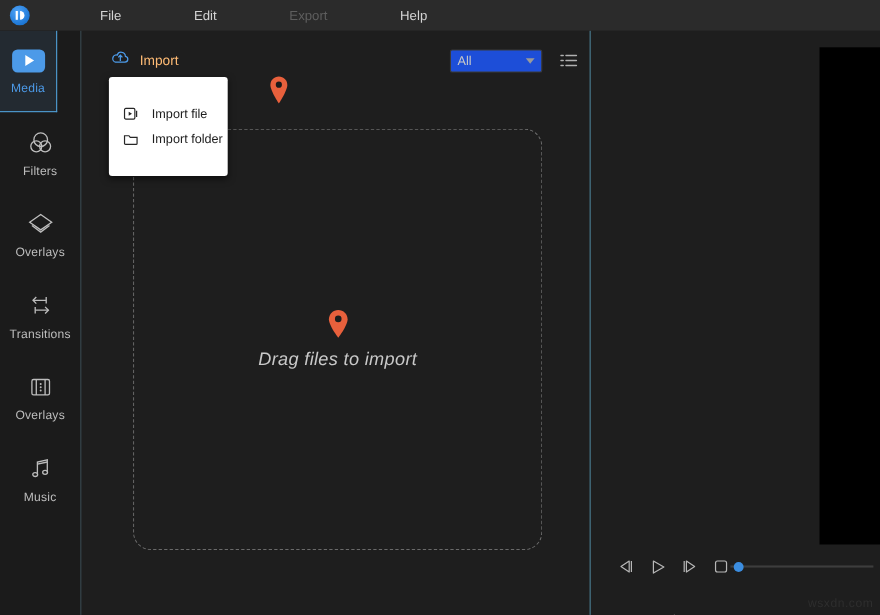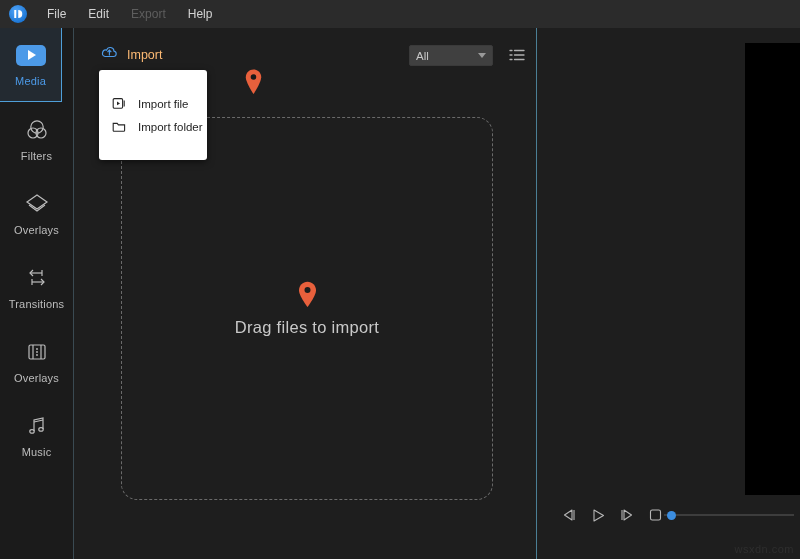--- a/index.html
+++ b/index.html
@@ -20,20 +20,21 @@
   }
 
   
   #menubar {
     position: absolute;
     left: 0; top: 0;
     width: 800px; height: 28px;
     background: #2b2b2b;
     display: flex;
     align-items: center;
+    gap: 44px;
   }
   #logo {
     width: 18px; height: 18px;
     margin-left: 9px;
     border-radius: 50%;
     background: radial-gradient(circle at 38% 32%, #4fa3f7 0%, #1e78d6 70%, #1768c0 100%);
     position: relative;
     flex: 0 0 auto;
   }
   #logo .bars {
@@ -75,21 +76,21 @@
     color: #bdbdbd;
     font-size: 11px;
     cursor: default;
   }
   .side-item .si-label { letter-spacing: .2px; }
   .side-item.active {
     background: #232a31;
     color: #4c9ae8;
     border-right: 1px solid #4f9fd8;
     border-bottom: 1px solid #4f9fd8;
-    width: 62px;
+    width: 52px;
   }
   .side-icon { width: 30px; height: 26px; display:flex; align-items:center; justify-content:center; }
   .side-icon svg { display: block; }
 
   .media-badge {
     width: 30px; height: 21px;
     border-radius: 5px;
     background: #4c9ae8;
     display: flex; align-items: center; justify-content: center;
   }
@@ -130,21 +131,21 @@
   #pin-top {
     position: absolute;
     left: 170px; top: 41px;
     width: 17px; height: 26px;
   }
 
   #filter-select {
     position: absolute;
     left: 334px; top: 17px;
     width: 84px; height: 21px;
-    background: #404040;
+    background: #1d4ed8;
     border: 1px solid #3a3a3a;
     border-radius: 2px;
     display: flex; align-items: center;
     padding: 0 6px;
     cursor: pointer;
   }
   #filter-select .fs-value {
     color: #c8c8c8;
     font-size: 11.5px;
     flex: 1;
@@ -195,20 +196,21 @@
     display: flex;
     flex-direction: column;
     align-items: center;
     justify-content: center;
     gap: 6px;
   }
   #dz-pin { width: 19px; height: 27px; margin-bottom: 4px; }
   #dz-text {
     color: #c9c9c9;
     font-size: 16.5px;
+    font-style: italic;
     letter-spacing: .3px;
   }
 
   
   #preview-panel {
     position: absolute;
     left: 538px; top: 28px;
     width: 262px; height: 531px;
     background: #1e1e1e;
   }

